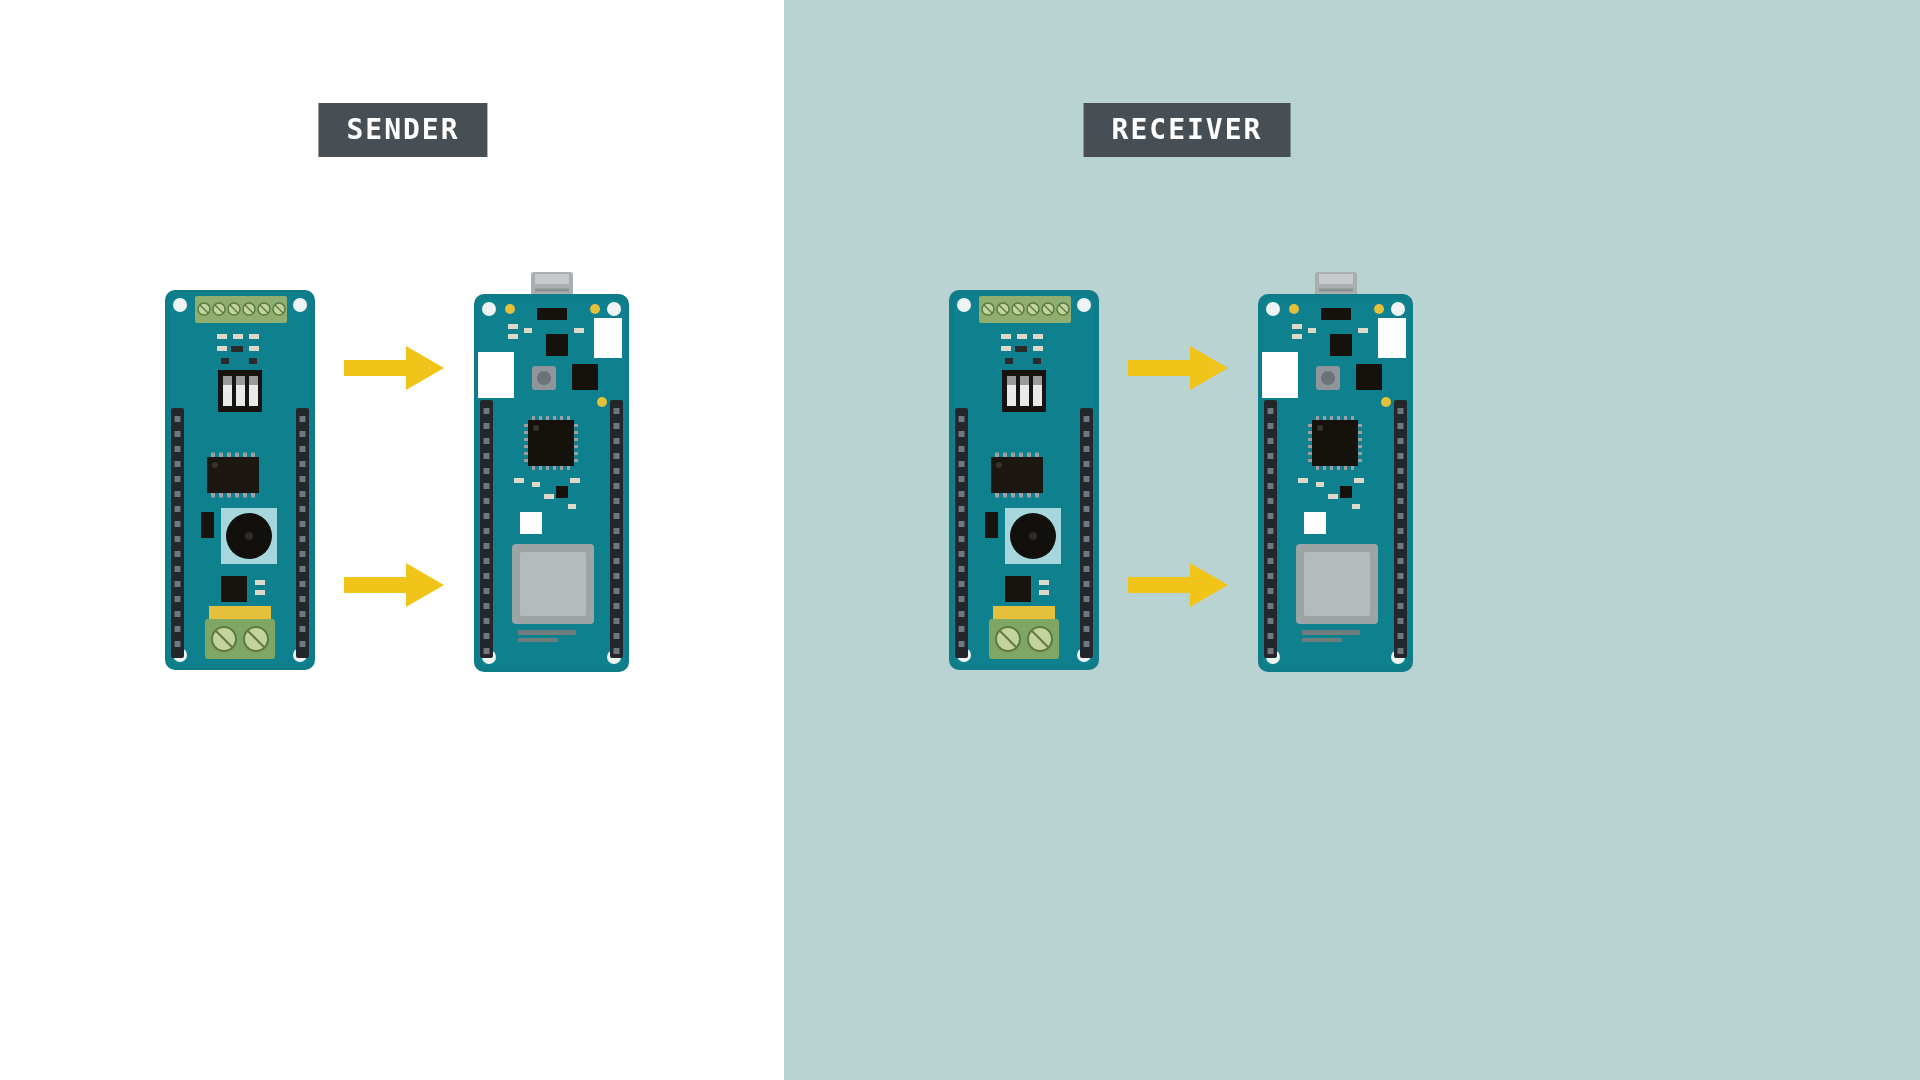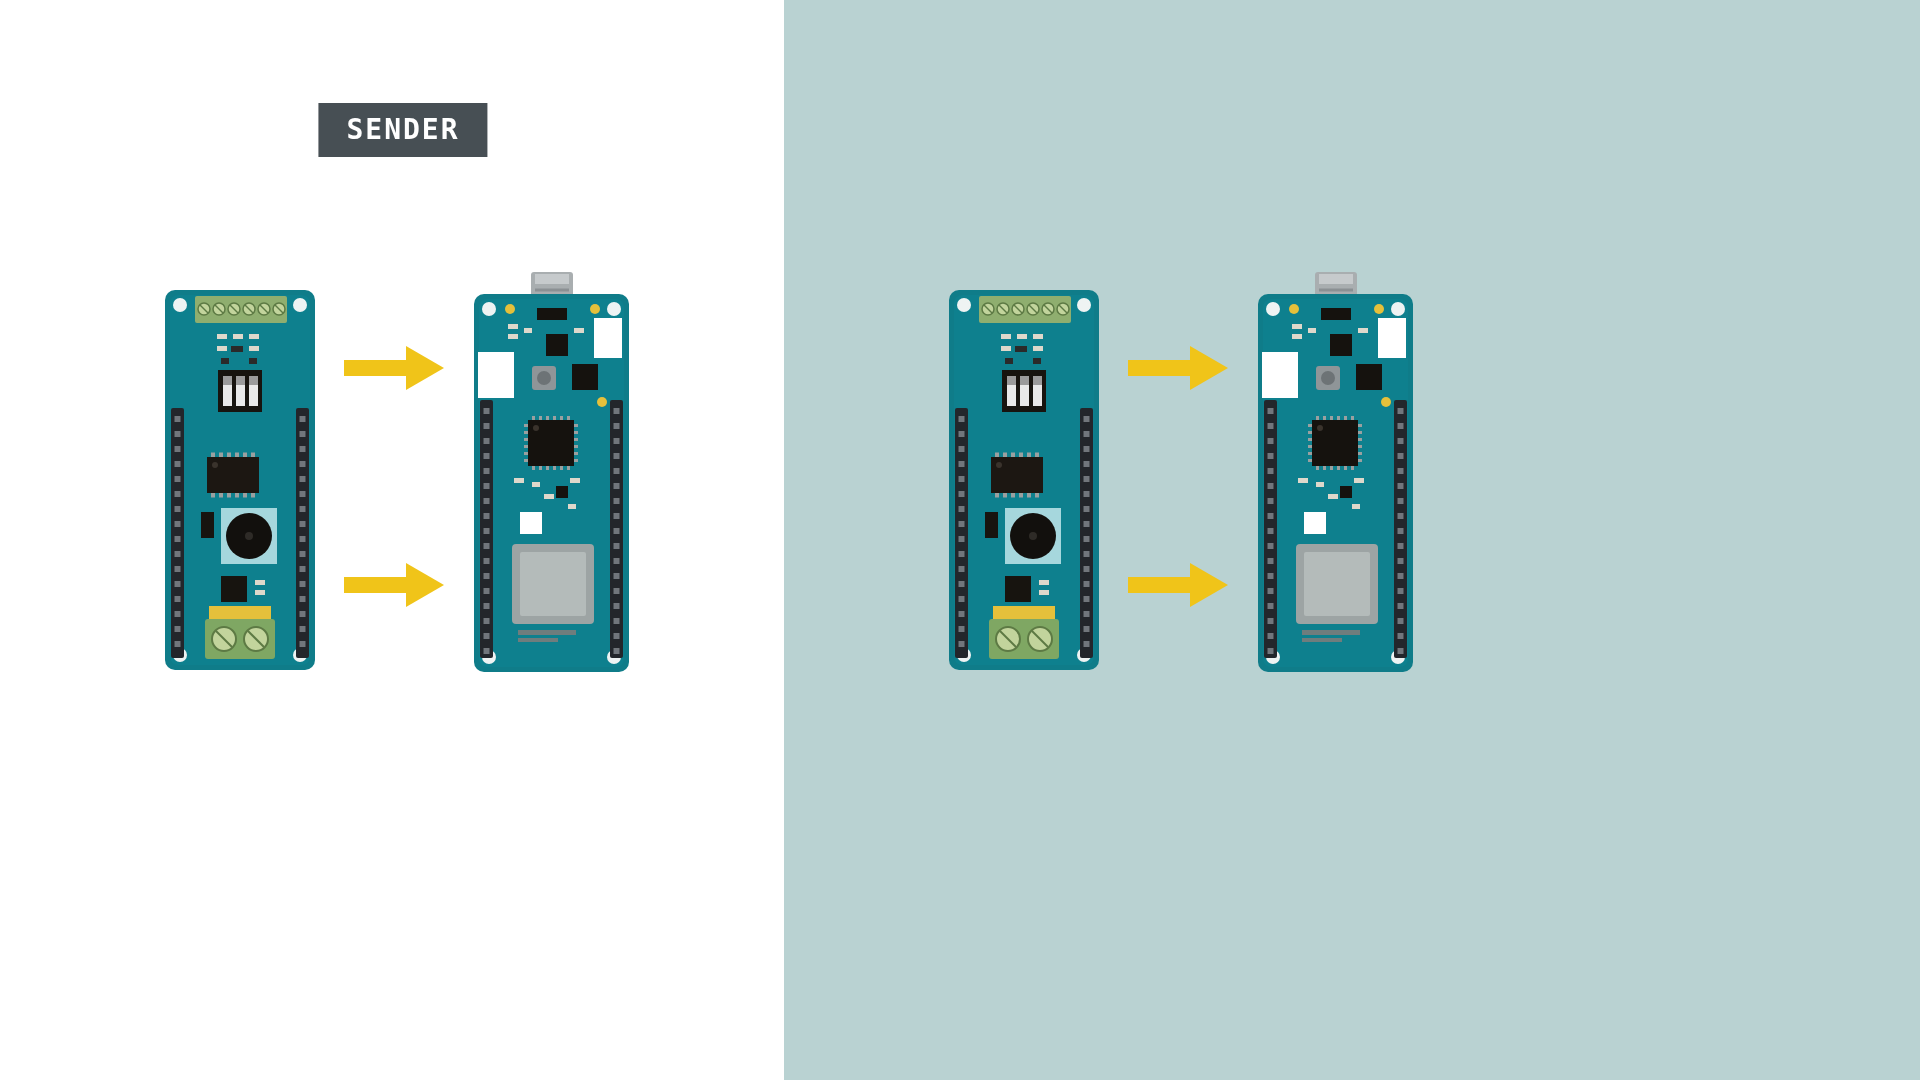--- a/index.html
+++ b/index.html
@@ -209,20 +209,23 @@
     </div>
 
     <div class="board board-wifi">
       <svg viewBox="0 0 155 400" width="155" height="400">
         <use href="#board-b"></use>
       </svg>
     </div>
   </section>
 
   <section class="panel panel-receiver">
+    <div class="label-box">
+      <span>RECEIVER</span>
+    </div>
 
     <div class="board board-shield">
       <svg viewBox="0 0 150 380" width="150" height="380">
         <use href="#board-a"></use>
       </svg>
     </div>
 
     <div class="arrow arrow-top">
       <svg viewBox="0 0 100 44" width="100" height="44">
         <use href="#arrow-right"></use>

